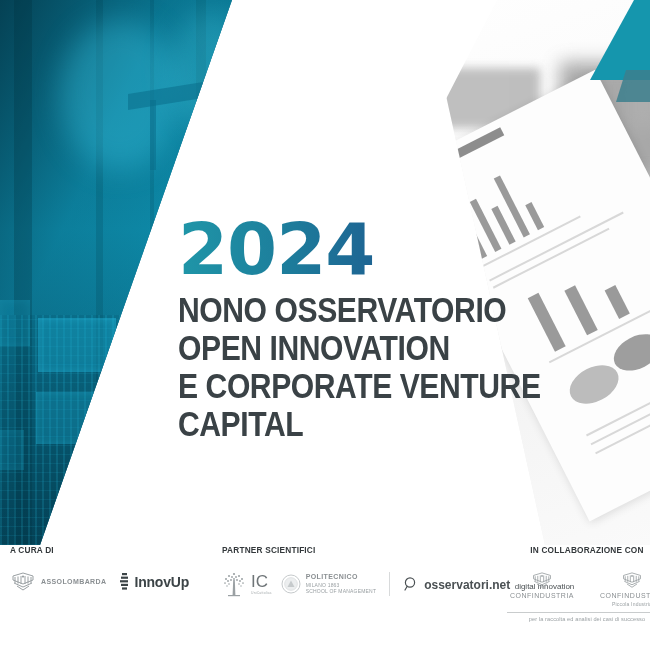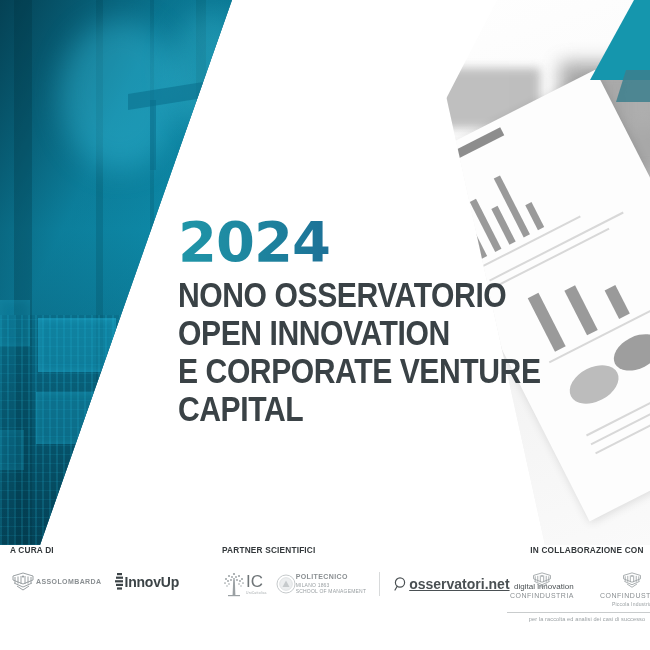--- a/index.html
+++ b/index.html
@@ -76,21 +76,21 @@
     pointer-events:none;
   }
   .white-wedge i{
     position:absolute;display:block;background:#ffffff;
   }
 
   
   .headline{position:absolute;left:178px;top:215px;width:360px;}
   .year{
     font-family:"DejaVu Sans", sans-serif;
-    font-weight:700;font-size:56px;line-height:.95;letter-spacing:-1px;
+    font-weight:700;font-size:72px;line-height:.95;letter-spacing:-1px;
     background:linear-gradient(90deg,#1f96a8 0%,#1d7f9c 28%,#1e5f91 60%,#1c3f7a 100%);
     -webkit-background-clip:text;background-clip:text;color:transparent;
     -webkit-text-fill-color:transparent;
     margin:0 0 8px 0;
   }
   .title{
     font-family:"Liberation Sans", sans-serif;
     color:#3a4246;font-weight:700;font-size:35px;line-height:1.08;
     letter-spacing:-.5px;margin:0;
     transform:scaleX(.86);transform-origin:left top;
@@ -104,27 +104,27 @@
   .fcol-mid{left:222px;}
   .fcol-right{left:507px;width:160px;text-align:center;}
   .flabel{
     font-family:"Liberation Sans", sans-serif;
     font-size:9px;font-weight:700;color:#33383b;letter-spacing:.2px;
     transform:scaleX(.92);transform-origin:left center;white-space:nowrap;
     margin:0 0 16px 0;
   }
   .fcol-right .flabel{transform:scaleX(.92);transform-origin:center center;}
   .logos{display:flex;align-items:center;gap:14px;}
-  .logo{display:flex;align-items:center;}
+  .logo{display:flex;align-items:center;gap:5px;}
   .logotext{font-size:7px;color:#8a8f92;font-weight:600;letter-spacing:.4px;white-space:nowrap;line-height:1.25;}
   .logotext .sub{font-size:5px;font-weight:400;letter-spacing:.2px;display:block;color:#9aa0a3;}
   .innovup-name{font-size:14px;color:#3c4447;font-weight:700;letter-spacing:-.2px;}
   .ic-name{font-size:17px;color:#6f7578;font-weight:400;letter-spacing:0;line-height:1;}
   .ic-sub{font-size:3.4px;color:#a6abad;letter-spacing:.2px;display:block;}
-  .oss-name{font-size:14px;color:#4a5053;font-weight:700;line-height:1.2;white-space:nowrap;text-decoration:underline;}
+  .oss-name{font-size:12px;color:#4a5053;font-weight:700;line-height:1.2;white-space:nowrap;}
   .oss-sub{font-size:8px;color:#4a5053;font-weight:400;line-height:1.2;white-space:nowrap;}
   .divider-v{width:1px;height:24px;background:#d8dadb;margin:0 4px;}
   .conf-wrap{display:flex;justify-content:center;gap:26px;}
   .conf{display:flex;flex-direction:column;align-items:center;gap:2px;}
   .conf-name{font-size:7px;color:#8a8f92;letter-spacing:.5px;font-weight:500;}
   .conf-sub{font-size:5px;color:#9aa0a3;letter-spacing:.2px;}
   .note{
     margin-top:5px;border-top:1px solid #c9cccd;padding-top:3px;
     font-size:5.6px;color:#9aa0a3;letter-spacing:.1px;white-space:nowrap;text-align:center;
   }

